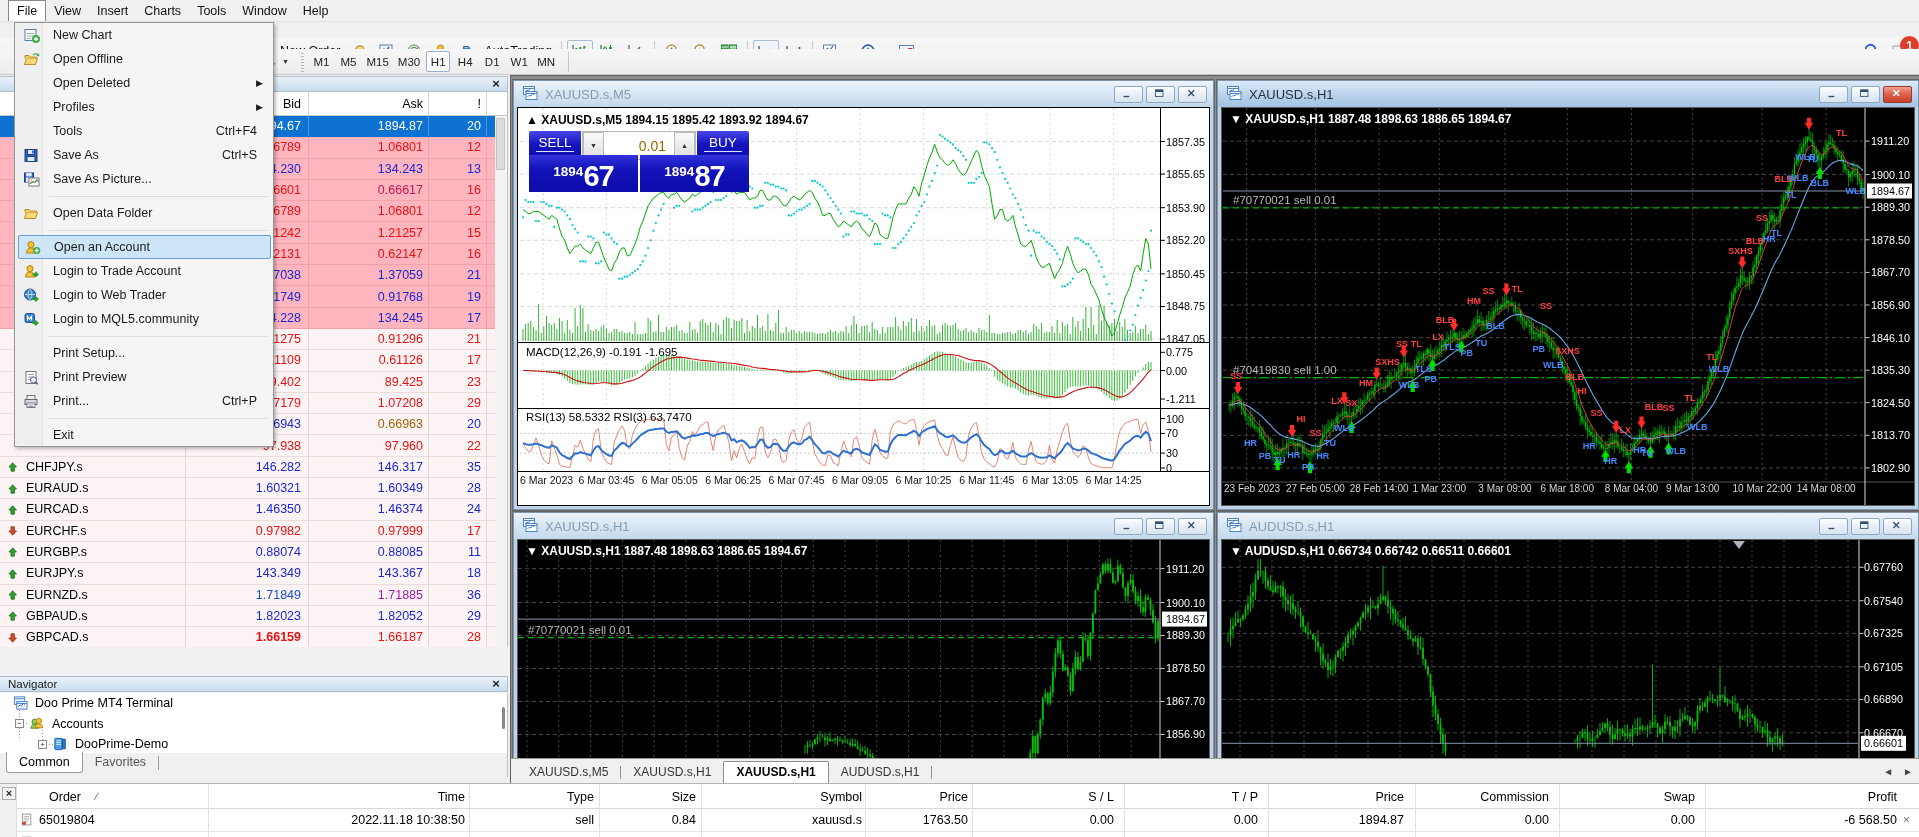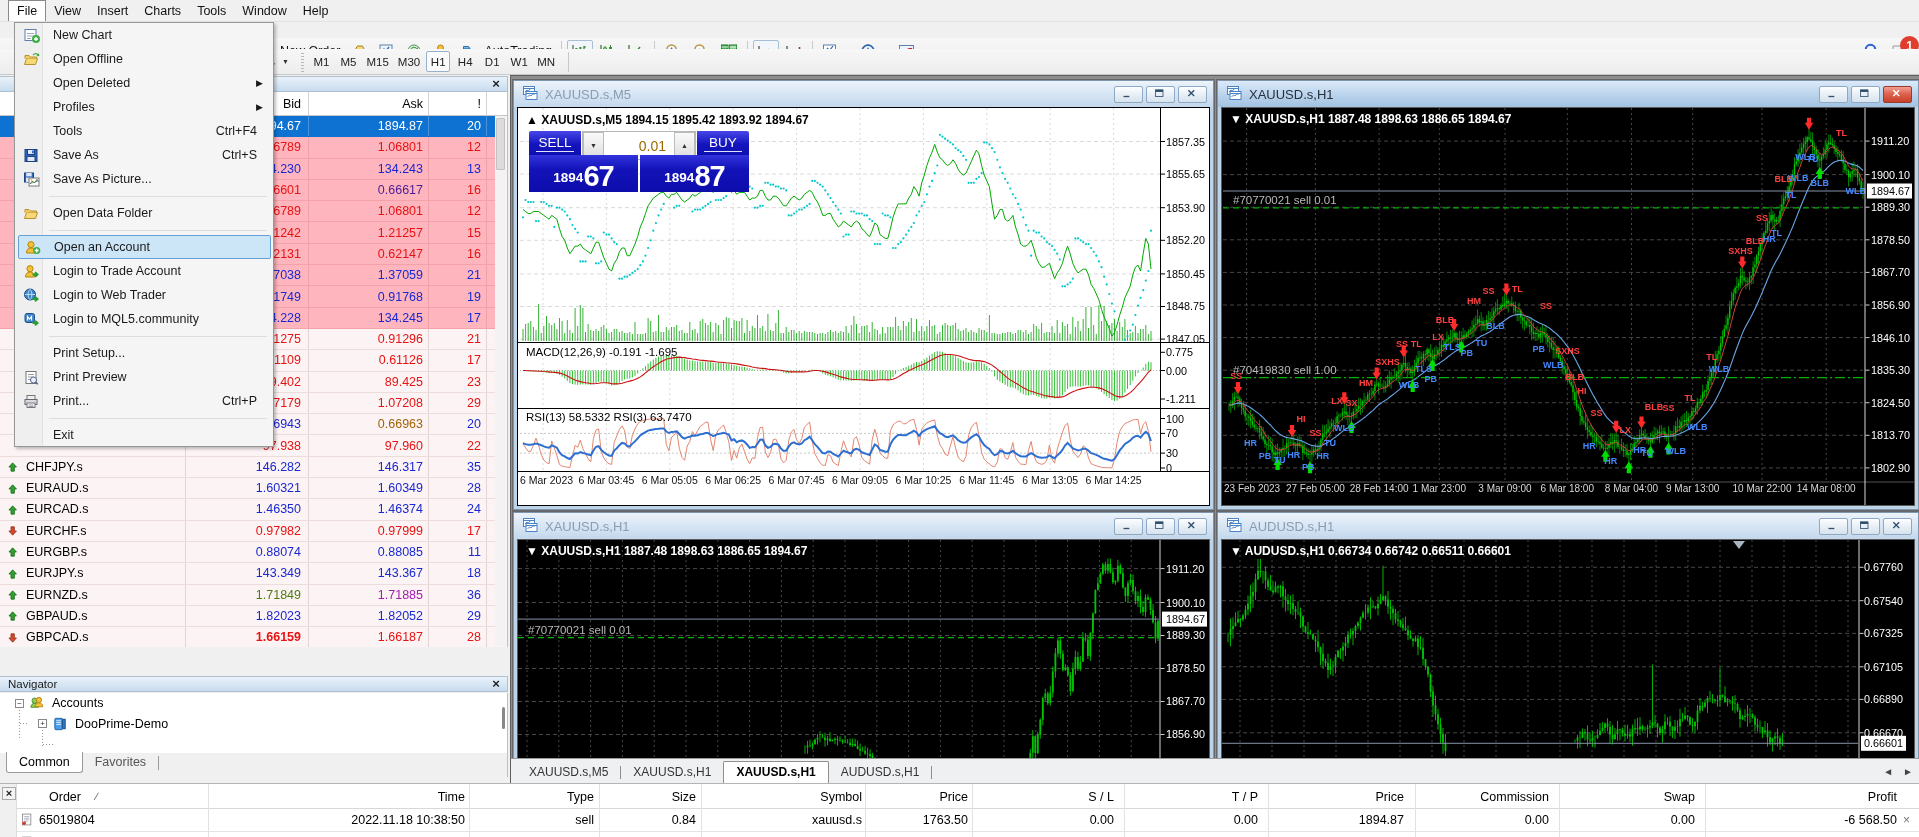--- a/index.html
+++ b/index.html
@@ -78,21 +78,21 @@
 #tw-top { position:absolute; left:0; top:0; width:100%; height:24px; display:flex; }
 .tw-btn { background:linear-gradient(#4646e8,#1515be 55%,#0f0fb0); color:#fff; font-size:13.5px; display:flex; flex-direction:column; align-items:center; justify-content:center; }
 #tw-sell { width:52px; border-radius:2px 0 0 0; }
 #tw-buy { width:52px; margin-left:auto; border-radius:0 2px 0 0; }
 .tw-underline { width:38px; height:1px; background:#dfe3ff; margin-top:1px; }
 #tw-vol { flex:1; height:29px; background:#e8e8e8; border:1px solid #b8b8b8; display:flex; margin:0 1px; }
 #tw-vol .vbtn { width:21px; background:linear-gradient(#fafafa,#dedede); border:1px solid #bbb; display:flex; align-items:center; justify-content:center; font-size:7px; color:#333; }
 #tw-vol .vfield { flex:1; background:#fff; display:flex; align-items:center; justify-content:flex-end; padding-right:8px; font-size:14px; color:#9a6a00; }
 #tw-prices { position:absolute; left:0; top:24px; width:100%; height:37px; display:flex; gap:2px; }
 .tw-price { flex:1; background:linear-gradient(#3333dd,#1212b8 40%,#0d0dac); color:#fff; display:flex; align-items:flex-end; justify-content:center; padding-bottom:3px; }
-.tw-price .small { font-size:13.5px; font-weight:600; margin-bottom:4px; }
+.tw-price .small { font-size:13.5px; font-weight:600; margin-bottom:10px; }
 .tw-price .big { font-size:29px; font-weight:600; line-height:26px; letter-spacing:-1px; }
 
 #chart-tab-row { left:511px; top:758px; width:1408px; height:25px; background:#eef0f2; border-top:1px solid #9a9a9a; display:flex; align-items:flex-end; padding-left:6px; }
 .ctab { height:21px; padding:3px 12px 0; font-size:12px; color:#333; display:flex; align-items:flex-start; }
 .ctab.active { background:#fff; border:1px solid #8f8f8f; border-bottom:none; font-weight:700; color:#000; border-radius:2px 2px 0 0; height:22px; }
 .ctab-sep { width:1px; height:13px; background:#8f8f8f; margin-bottom:4px; }
 #ctab-arrows { margin-left:auto; margin-right:6px; display:flex; gap:10px; align-items:center; height:100%; color:#444; font-size:10px; }
 
 #terminal { left:0; top:783px; width:1919px; height:54px; background:#fff; border-top:1px solid #b4b4b4; }
 #term-x { position:absolute; left:2px; top:3px; width:14px; height:13px; border:1px solid #aaa; background:#f4f4f4; display:flex; align-items:center; justify-content:center; font-size:11px; font-weight:700; color:#222; line-height:9px; }
@@ -384,21 +384,21 @@
             <span class="cell c-bid" style="color: rgb(26, 40, 210);">134.230</span>
             <span class="cell c-ask" style="color: rgb(26, 40, 210);">134.243</span>
             <span class="cell c-spr" style="color: rgb(26, 40, 210);">13</span>
             <div class="vline" style="left: 185px; background: rgb(240, 162, 170);"></div>
             <div class="vline" style="left: 308px; background: rgb(240, 162, 170);"></div>
             <div class="vline" style="left: 428px; background: rgb(240, 162, 170);"></div>
             <div class="vline" style="left: 486px; background: rgb(240, 162, 170);"></div>
           </div>
           <div class="mw-row pink">
             <span class="cell c-bid" style="color: rgb(232, 18, 18);">0.66601</span>
-            <span class="cell c-ask" style="color: #4c1d95;">0.66617</span>
+            <span class="cell c-ask" style="color: #be185d;">0.66617</span>
             <span class="cell c-spr" style="color: rgb(232, 18, 18);">16</span>
             <div class="vline" style="left: 185px; background: rgb(240, 162, 170);"></div>
             <div class="vline" style="left: 308px; background: rgb(240, 162, 170);"></div>
             <div class="vline" style="left: 428px; background: rgb(240, 162, 170);"></div>
             <div class="vline" style="left: 486px; background: rgb(240, 162, 170);"></div>
           </div>
           <div class="mw-row pink">
             <span class="cell c-bid" style="color: rgb(232, 18, 18);">1.06789</span>
             <span class="cell c-ask" style="color: rgb(232, 18, 18);">1.06801</span>
             <span class="cell c-spr" style="color: rgb(232, 18, 18);">12</span>
@@ -596,21 +596,21 @@
             <div class="vline" style="left: 428px; background: rgb(228, 212, 212);"></div>
             <div class="vline" style="left: 486px; background: rgb(228, 212, 212);"></div>
           </div>
           <div class="mw-row white">
             <span class="arrow-ic"><svg width="15" height="14" viewBox="0 0 18 16">
                 <g>
                   <path d="M8 3l4.5 5H10v5H6V8H3.5z" fill="#2fa12f" stroke="#1b6e1b" stroke-width="1"></path>
                 </g>
               </svg></span>
             <span class="sym">EURNZD.s</span>
-            <span class="cell c-bid" style="color: #4d7c0f;">1.71849</span>
+            <span class="cell c-bid" style="color: #1d4ed8;">1.71849</span>
             <span class="cell c-ask" style="color: #a21caf;">1.71885</span>
             <span class="cell c-spr" style="color: rgb(26, 40, 210);">36</span>
             <div class="vline" style="left: 185px; background: rgb(228, 212, 212);"></div>
             <div class="vline" style="left: 308px; background: rgb(228, 212, 212);"></div>
             <div class="vline" style="left: 428px; background: rgb(228, 212, 212);"></div>
             <div class="vline" style="left: 486px; background: rgb(228, 212, 212);"></div>
           </div>
           <div class="mw-row white">
             <span class="arrow-ic"><svg width="15" height="14" viewBox="0 0 18 16">
                 <g>
@@ -649,20 +649,32 @@
     <div id="nav-caption" class="caption">
       <span>Navigator</span>
       <span class="cap-x">×</span>
     </div>
     <div id="nav-body">
       <div id="nav-scroll"></div>
     <div style="position: absolute; left: 19px; top: 14px; width: 1px; height: 33px; background-image: repeating-linear-gradient(rgb(153, 153, 153) 0px, rgb(153, 153, 153) 1px, transparent 1px, transparent 3px);"></div>
         <div style="position: absolute; left: 42px; top: 34px; width: 1px; height: 19px; background-image: repeating-linear-gradient(rgb(153, 153, 153) 0px, rgb(153, 153, 153) 1px, transparent 1px, transparent 3px);"></div>
         <div style="position: absolute; left: 20px; top: 30px; width: 8px; height: 1px; background-image: repeating-linear-gradient(90deg, rgb(153, 153, 153) 0px, rgb(153, 153, 153) 1px, transparent 1px, transparent 3px);"></div>
         <div style="position: absolute; left: 43px; top: 51px; width: 10px; height: 1px; background-image: repeating-linear-gradient(90deg, rgb(153, 153, 153) 0px, rgb(153, 153, 153) 1px, transparent 1px, transparent 3px);"></div>
+        <div class="tree-row">
+          <span style="position: absolute; left: 12px; top: 2px;"><svg width="17" height="16" viewBox="0 0 18 16">
+              <g>
+                <rect x="2.5" y="1.5" width="11" height="8" fill="#eaf2fc" stroke="#4a84c8"></rect>
+                <path d="M2.5 3.5h11" fill="none" stroke="#4a84c8" stroke-width="1"></path>
+                <rect x="5" y="6.5" width="11" height="8" fill="#eaf2fc" stroke="#4a84c8"></rect>
+                <path d="M5 8.5h11" fill="none" stroke="#4a84c8" stroke-width="1"></path>
+                <path d="M6.5 12l2-2 1.5 1 2-2.5 1.5 1.5" fill="none" stroke="#3468b0" stroke-width="1"></path>
+              </g>
+            </svg></span>
+          <span style="padding-left: 35px;">Doo Prime MT4 Terminal</span>
+        </div>
         <div class="tree-row">
           <span style="position: absolute; left: 15px; top: 5.5px; width: 9px; height: 9px; border: 1px solid rgb(136, 136, 136); background: rgb(255, 255, 255); font-size: 8px; line-height: 7px; text-align: center; color: rgb(51, 51, 51);">−</span>
           <span style="position: absolute; left: 29px; top: 2px;"><svg width="17" height="16" viewBox="0 0 18 16">
               <g>
                 <circle cx="6" cy="5.5" r="2.8" fill="#8fcf5f" stroke="#4e8f2e" stroke-width="1"></circle>
                 <path d="M2 12.5c0-2.8 1.8-4.2 4-4.2s4 1.4 4 4.2z" fill="#8fcf5f" stroke="#4e8f2e" stroke-width="1"></path>
                 <circle cx="10.5" cy="4.8" r="2.8" fill="#f3c13a" stroke="#b8860b" stroke-width="1"></circle>
                 <path d="M6.5 12c0-2.8 1.8-4.2 4-4.2s4 1.4 4 4.2z" fill="#f3c13a" stroke="#b8860b" stroke-width="1"></path>
               </g>
             </svg></span>

